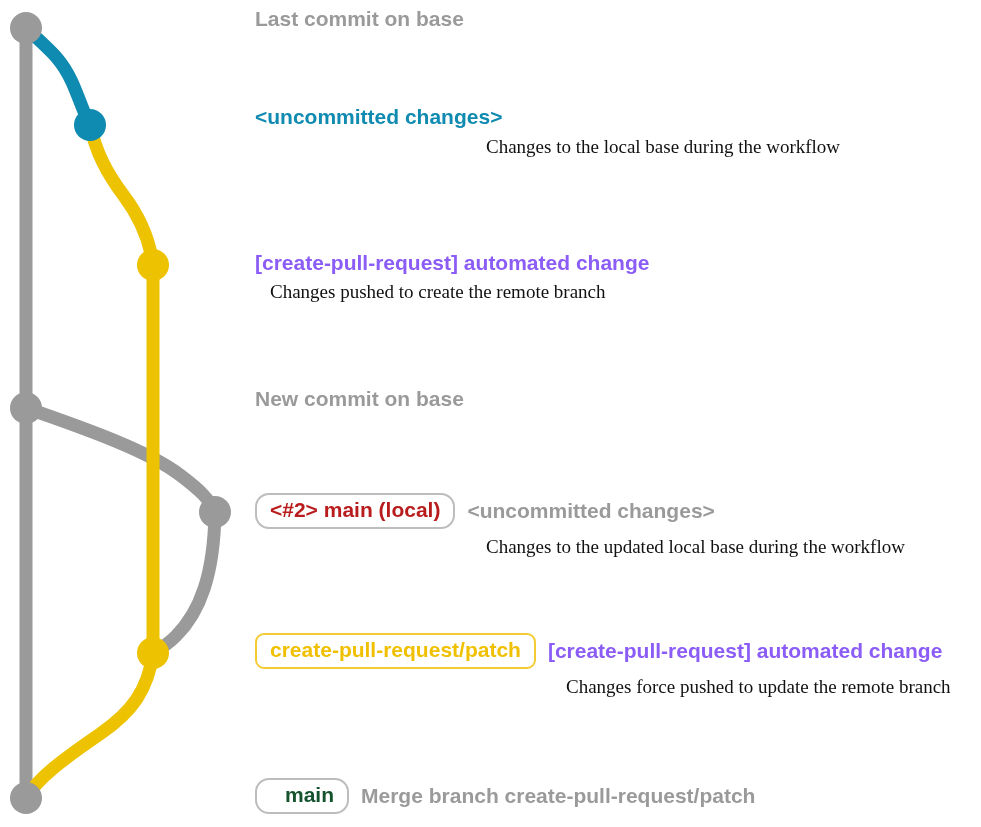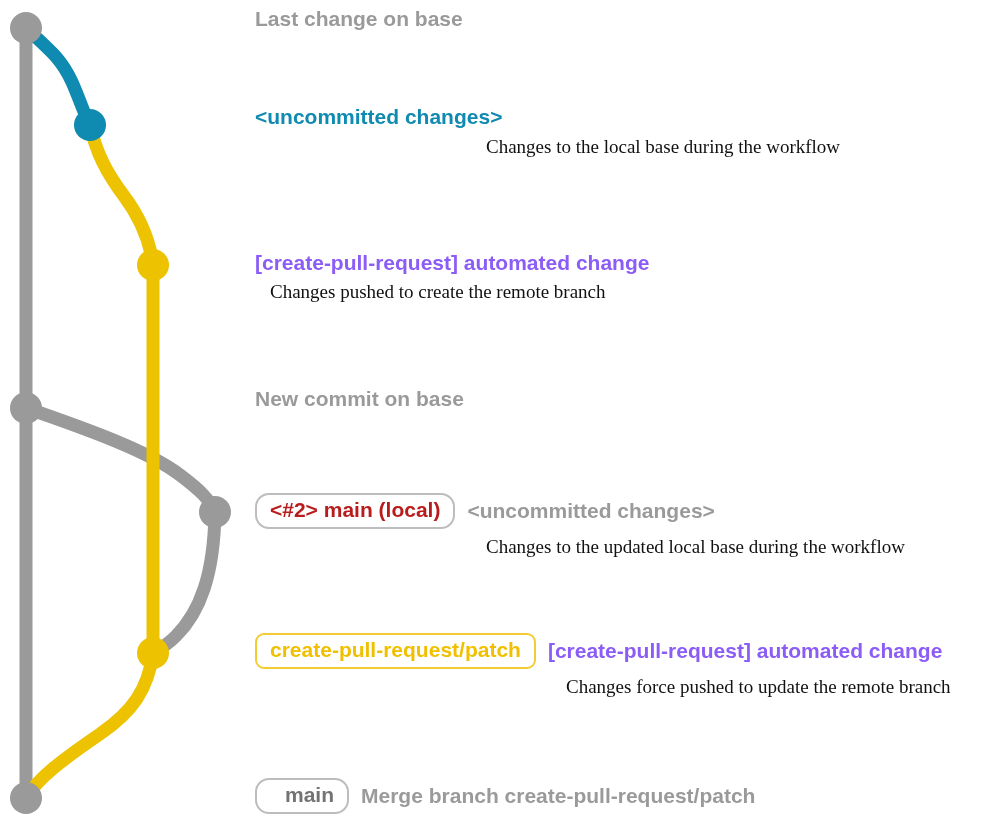--- a/index.html
+++ b/index.html
@@ -48,21 +48,21 @@
     font-size: 21px;
     font-weight: 700;
     line-height: 1.15;
     font-family: "Liberation Sans", sans-serif;
     background: #ffffff;
     margin-right: 12px;
   }
   .pill-teal  { color: #0f8ab0; border-color: #0f8ab0; }
   .pill-gray  { color: #b91c1c; border-color: #bdbdbd; }
   .pill-yellow{ color: #f0c000; border-color: #f3cc33; border-radius: 9px; }
-  .pill-mainbottom { color: #737373; border-color: #bdbdbd; padding-left: 28px; }
+  .pill-mainbottom { color: #14532d; border-color: #bdbdbd; padding-left: 28px; }
 
   .subject {
     font-size: 21px;
     font-weight: 700;
     font-family: "Liberation Sans", sans-serif;
     line-height: 1.15;
   }
   .subject-teal   { color: #0f8ab0; }
   .subject-gray   { color: #9a9a9a; }
   .subject-yellow { color: #8b5cf6; }
@@ -105,21 +105,21 @@
       <circle cx="153" cy="265" r="16" fill="#edc200"></circle>
       <circle cx="26" cy="408" r="16" fill="#9a9a9a"></circle>
       <circle cx="215" cy="512" r="16" fill="#9a9a9a"></circle>
       <circle cx="153" cy="653" r="16" fill="#edc200"></circle>
       <circle cx="26" cy="798" r="16" fill="#9a9a9a"></circle>
     </g>
   </svg>
 
   <div class="row" style="left:255px; top:7px;">
     <div class="row-main">
-      <span class="subject subject-plaingray">Last change on base</span>
+      <span class="subject subject-plaingray">Last commit on base</span>
     </div>
   </div>
 
   <div style="position:absolute; left:255px; top:105px;">
     <div class="row-main">
       <span class="subject subject-teal">&lt;uncommitted changes&gt;</span>
     </div>
     <div class="note" style="margin-top:7px; margin-left:231px;">Changes to the local base during the workflow</div>
   </div>
 

